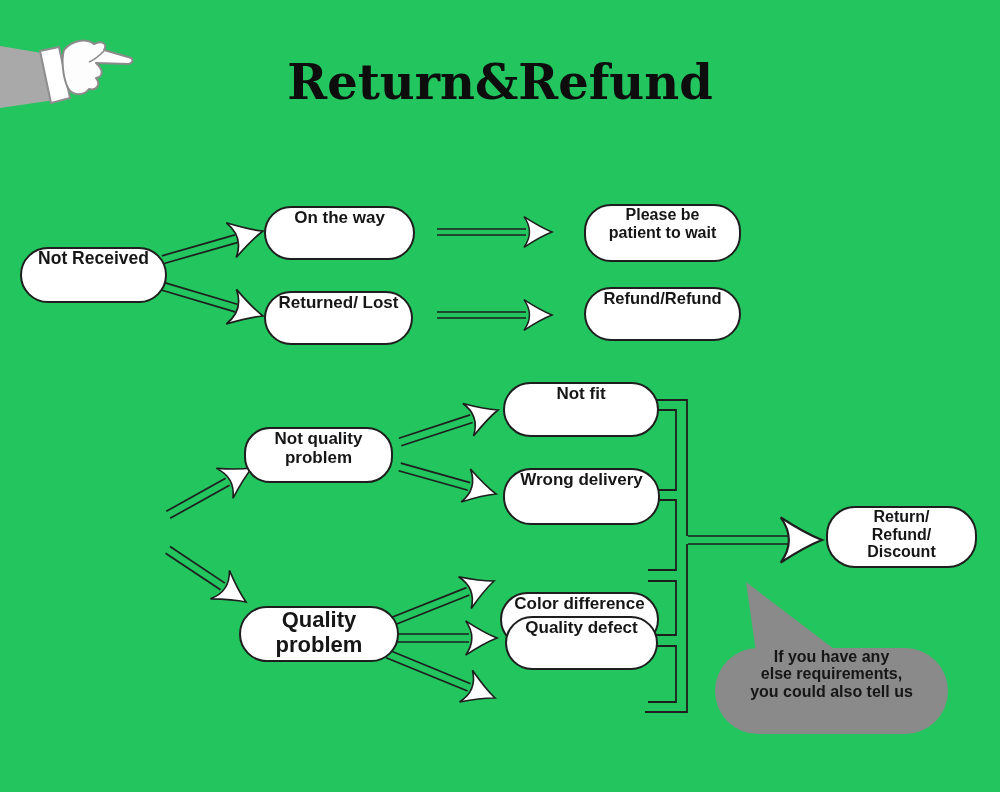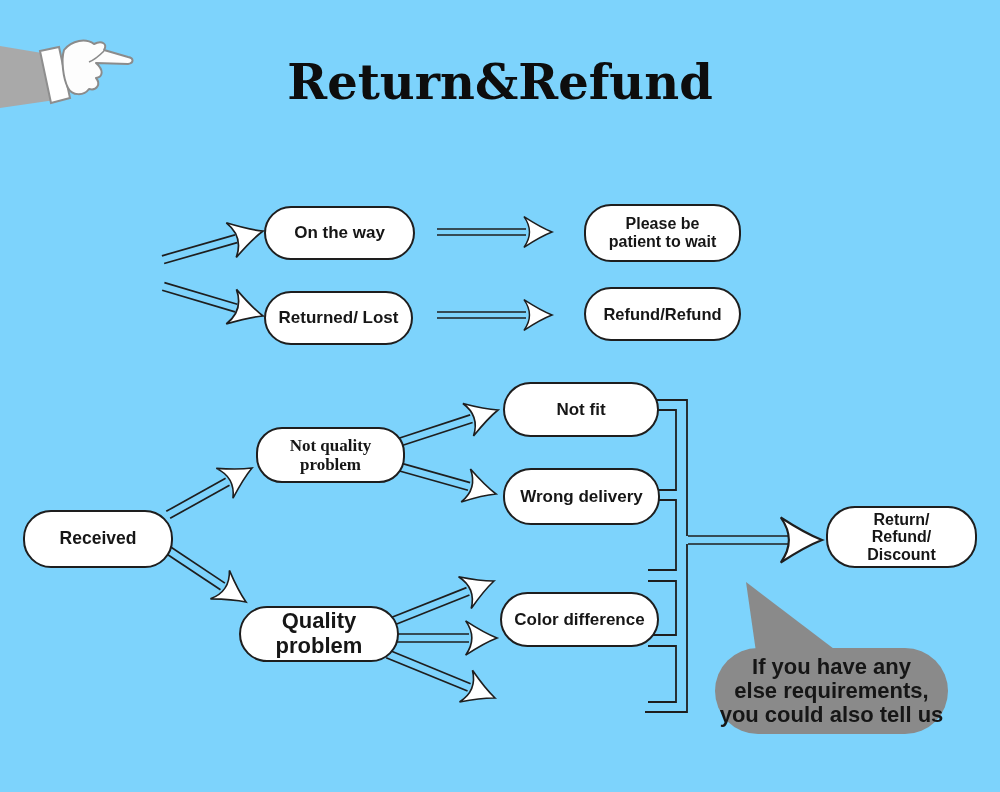--- a/index.html
+++ b/index.html
@@ -1,38 +1,38 @@
 <!DOCTYPE html>
 <html><head>
 <meta charset="utf-8">
 <style>
   html,body{margin:0;padding:0;background:#ffffff;}
   .stage{
-    position:relative;width:1000px;height:792px;background:#7dd3fc;
+    position:relative;width:1000px;height:792px;background:#22c55e;
     font-family:"Liberation Sans",sans-serif;overflow:hidden;
   }
   .title{
     position:absolute;left:0;top:54px;width:1000px;text-align:center;
     font-family:"DejaVu Serif",serif;font-weight:bold;font-size:48px;
     color:#0d0d0d;letter-spacing:0px;
   }
   .connectors{position:absolute;left:0;top:0;}
   .shaft{stroke:#1e1e1e;stroke-width:1.7;fill:none;}
   .head{fill:#ffffff;stroke:#1e1e1e;stroke-width:1.7;}
   .bus{fill:none;stroke:#1e1e1e;stroke-width:1.8;}
   .node{
-    position:absolute;display:flex;align-items:center;justify-content:center;
+    position:absolute;display:flex;align-items:flex-start;justify-content:center;
     background:#ffffff;border:2px solid #1e1e1e;border-radius:28px;
     font-weight:bold;color:#161616;text-align:center;
     white-space:pre-line;line-height:1.12;z-index:2;
   }
   .bubble{
     position:absolute;left:715px;top:648px;width:233px;height:86px;
-    background:#8a8a8a;border-radius:43px;display:flex;align-items:center;
-    justify-content:center;font-weight:bold;font-size:22px;line-height:1.08;
+    background:#8a8a8a;border-radius:43px;display:flex;align-items:flex-start;
+    justify-content:center;font-weight:bold;font-size:16px;line-height:1.08;
     color:#161616;text-align:center;white-space:pre-line;z-index:2;
   }
   .hand{position:absolute;left:0;top:30px;z-index:1;}
 </style>
 </head>
 <body>
 
 <div class="stage">
 
   <svg class="hand" width="150" height="90" viewBox="0 0 150 90">
@@ -116,51 +116,54 @@
 
     <g transform="translate(822 540)">
       <line class="shaft" x1="-134" y1="-4" x2="-34" y2="-4"></line>
       <line class="shaft" x1="-134" y1="4" x2="-34" y2="4"></line>
       <use href="#ah" transform="scale(1.25)"></use>
     </g>
 
     <polygon points="746,582 838,652 756,652" fill="#8a8a8a"></polygon>
   </svg>
 
+  <div class="node" style="left:20px;top:247px;width:143px;height:52px;font-size:17.5px;">
+    <span>Not Received</span>
+  </div>
   <div class="node" style="left:264px;top:206px;width:147px;height:50px;font-size:17px;">
     <span>On the way</span>
   </div>
   <div class="node" style="left:264px;top:291px;width:145px;height:50px;font-size:17px;">
     <span>Returned/ Lost</span>
   </div>
   <div class="node" style="left:584px;top:204px;width:153px;height:54px;font-size:16px;border-radius:27px;">
     <span>Please be
 patient to wait</span>
   </div>
   <div class="node" style="left:584px;top:287px;width:153px;height:50px;font-size:16.5px;">
     <span>Refund/Refund</span>
   </div>
-  <div class="node" style="left:23px;top:510px;width:146px;height:54px;font-size:17.5px;">
-    <span>Received</span>
-  </div>
-  <div class="node" style="left:256px;top:427px;width:145px;height:52px;font-size:17px;border-radius:26px;font-family:Liberation Serif, serif;">
+  <div class="node" style="left:244px;top:427px;width:145px;height:52px;font-size:17px;border-radius:26px;">
     <span>Not quality
 problem</span>
   </div>
   <div class="node" style="left:239px;top:606px;width:156px;height:52px;font-size:22px;">
     <span>Quality problem</span>
   </div>
   <div class="node" style="left:503px;top:468px;width:153px;height:53px;font-size:17px;">
     <span>Wrong delivery</span>
   </div>
   <div class="node" style="left:503px;top:382px;width:152px;height:51px;font-size:17px;">
     <span>Not fit</span>
   </div>
   <div class="node" style="left:500px;top:552px;width:155px;height:51px;font-size:17px;margin-top:40px;">
     <span>Color difference</span>
+  </div>
+  <div class="node" style="left:505px;top:616px;width:149px;height:50px;font-size:17px;">
+    <span>Quality defect</span>
   </div>
   <div class="node" style="left:826px;top:506px;width:147px;height:58px;font-size:16px;line-height:1.1;border-radius:29px;">
     <span>Return/
 Refund/
 Discount</span>
   </div>
 
   <div class="bubble">
     <span>If you have any
 else requirements,

